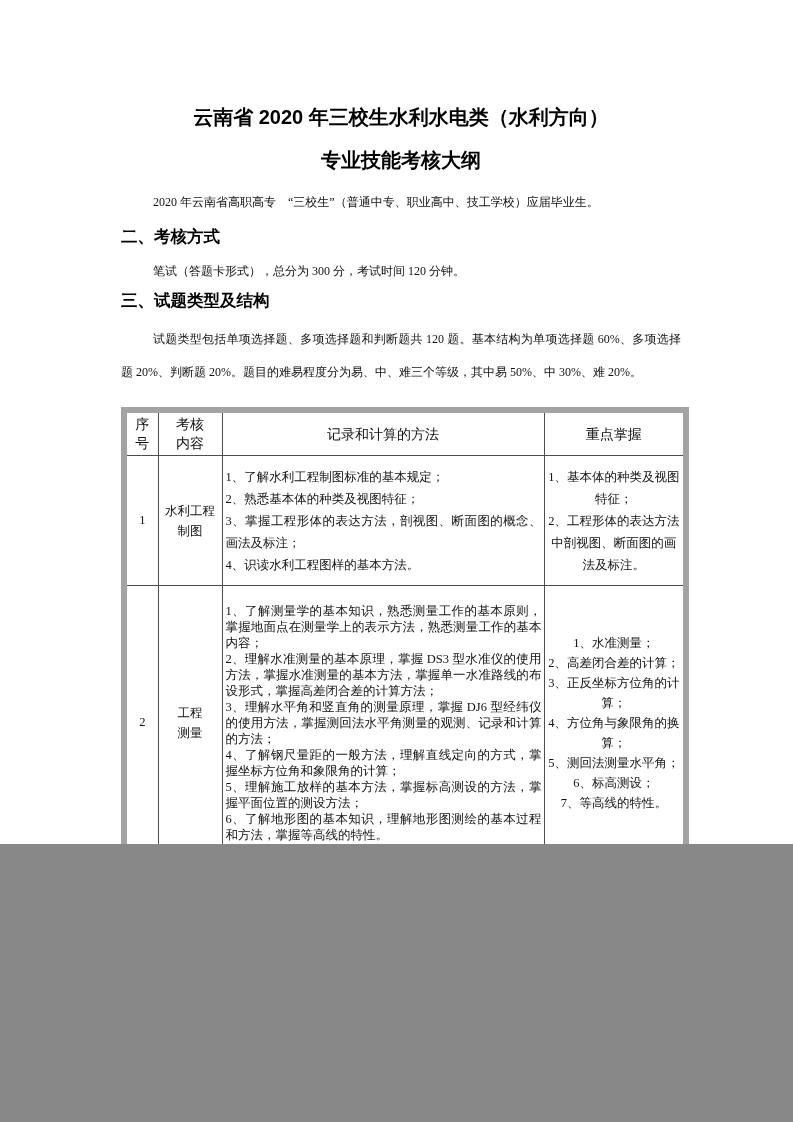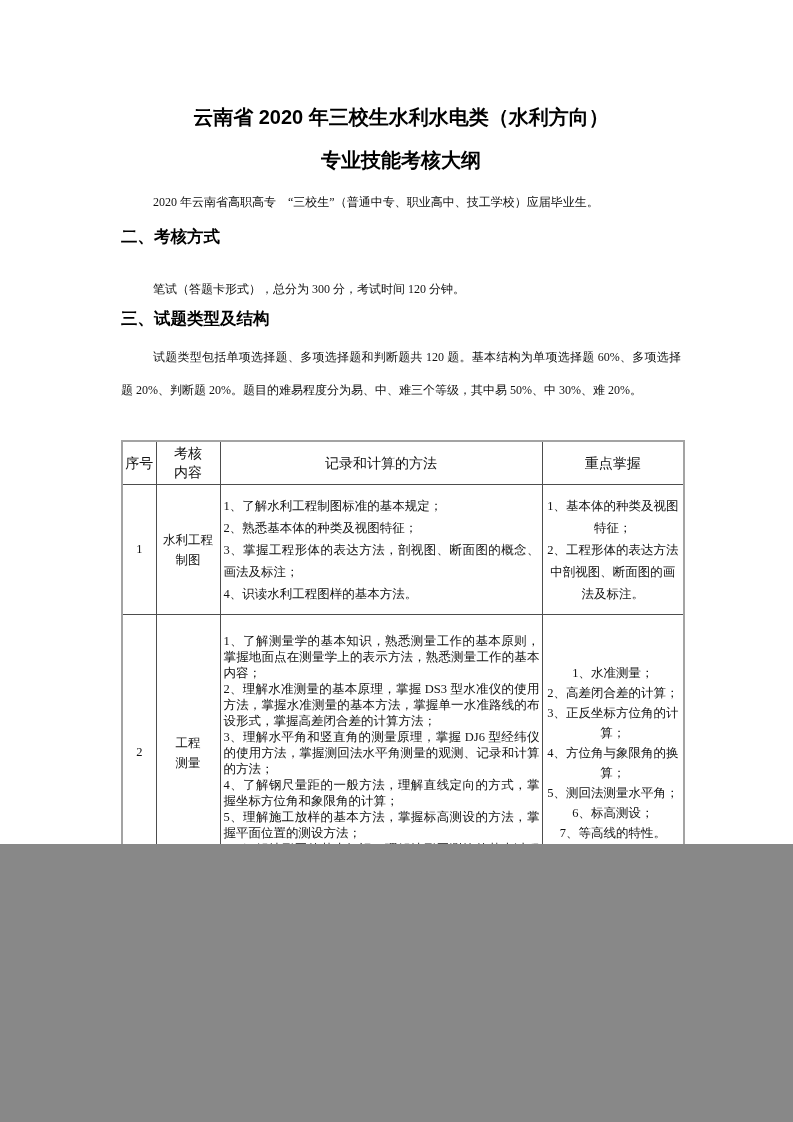--- a/index.html
+++ b/index.html
@@ -22,25 +22,25 @@
     margin:0; color:#000;
   }
   .mt-h1 { margin-top:22px; }
   .mt-h2 { margin-top:6px; }
   .mt-h3 { margin-top:1px; }
   .mt-h4 { margin-top:9px; }
   .body-para {
     margin:12px 0 0 0; font-size:12px; line-height:33px;
     text-align:justify; text-indent:32px; color:#111;
   }
-  .body-para.tight { margin-top:26px; }
+  .body-para.tight { margin-top:8px; }
   table.assess {
-    margin-top:33px; border-collapse:collapse; table-layout:fixed;
+    margin-top:18px; border-collapse:collapse; table-layout:fixed;
     width:562px; font-size:12.5px; color:#111;
-    border:2px solid #a3a3a3;
+    border:6px solid #a3a3a3;
   }
   table.assess th, table.assess td {
     border:1px solid #4d4d4d; vertical-align:middle;
     box-sizing:border-box; overflow:hidden;
   }
   table.assess th {
     font-weight:normal; font-size:14px; line-height:19px;
     text-align:center; height:42px; white-space:pre-line; padding:2px;
   }
   tr.r1 { height:130px; }

